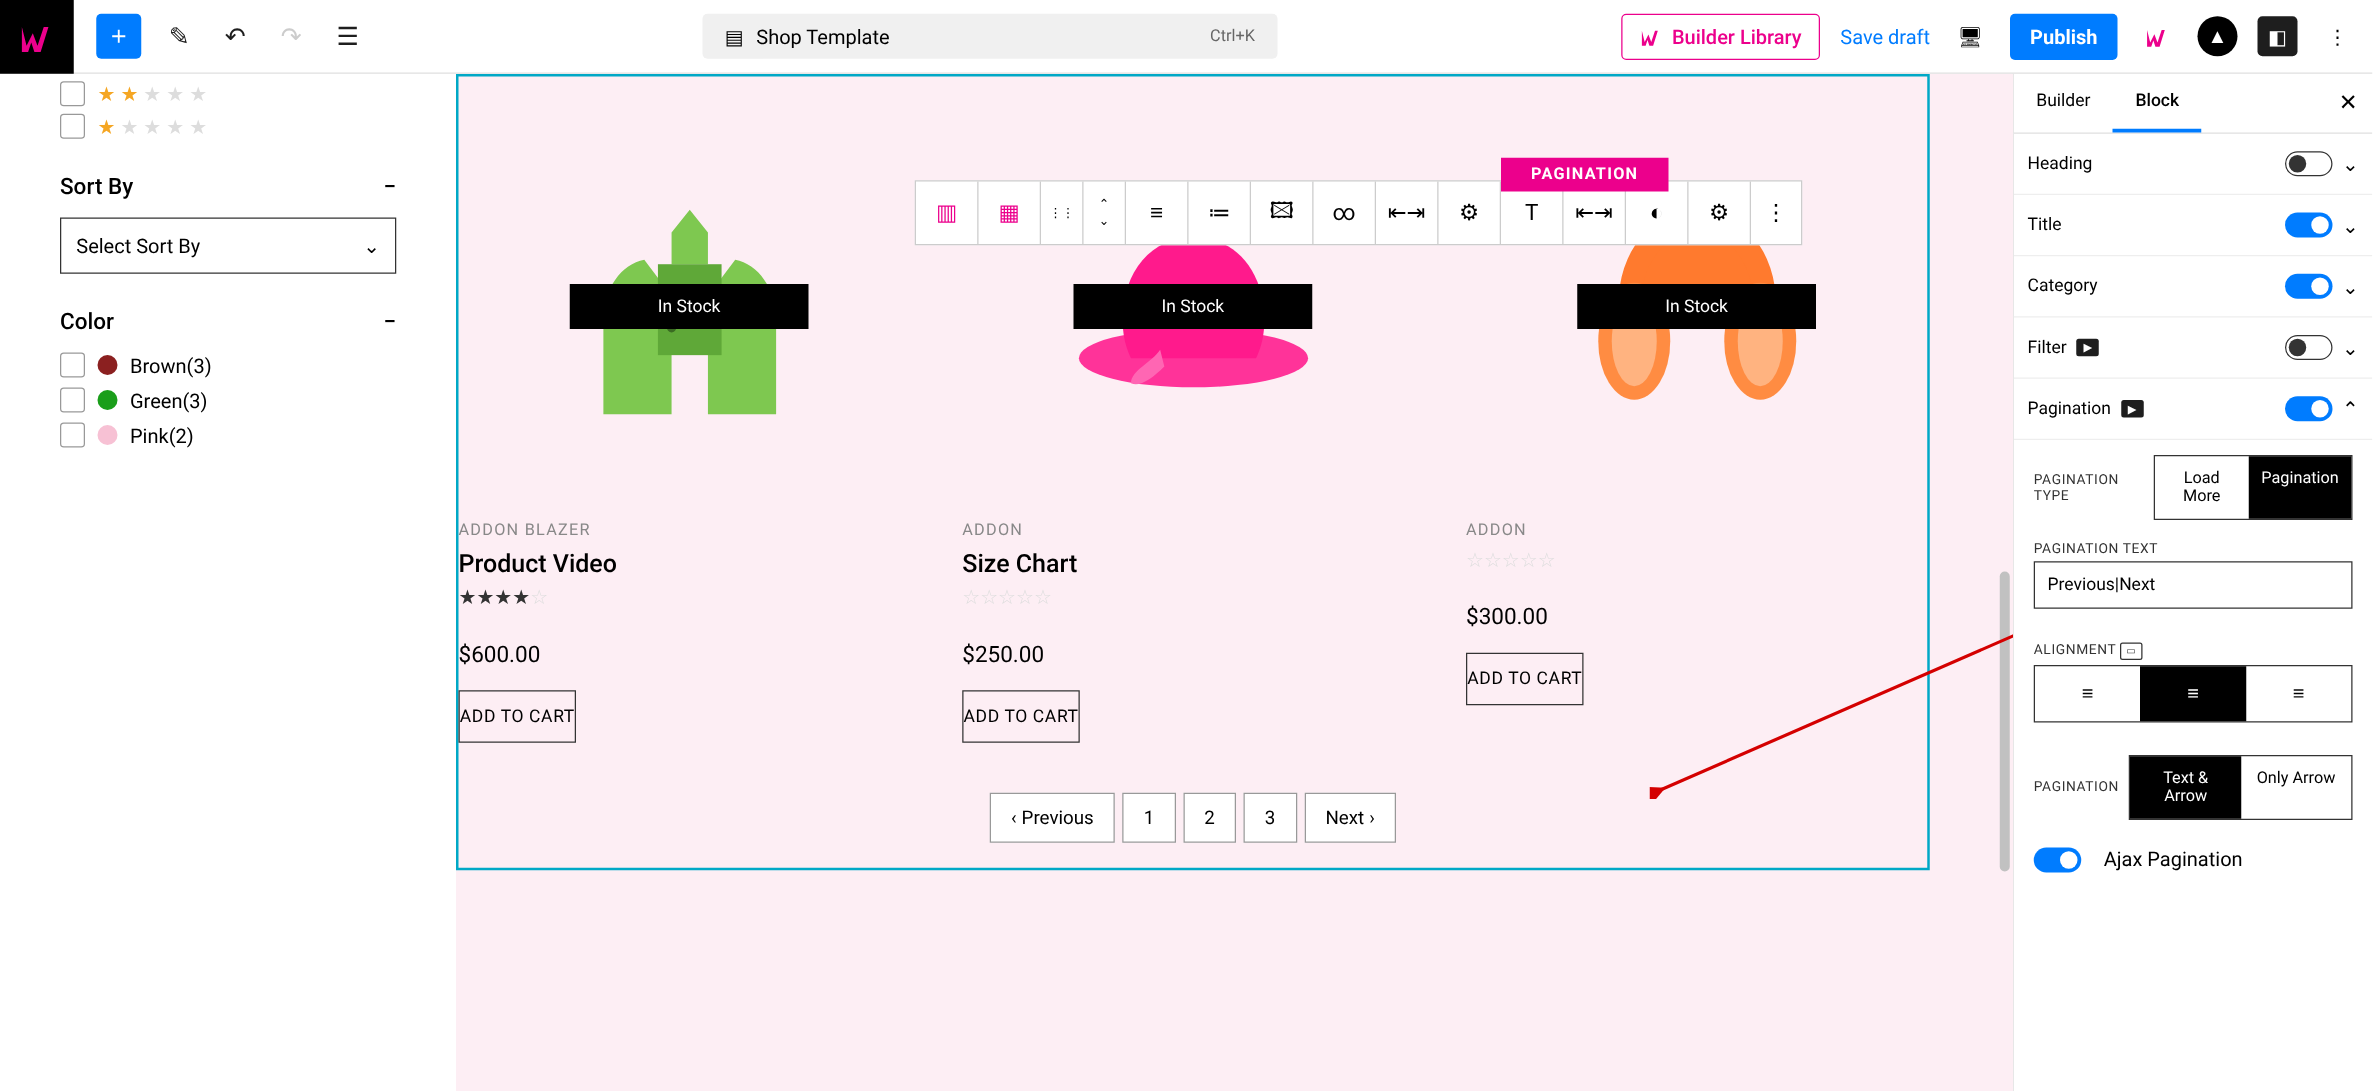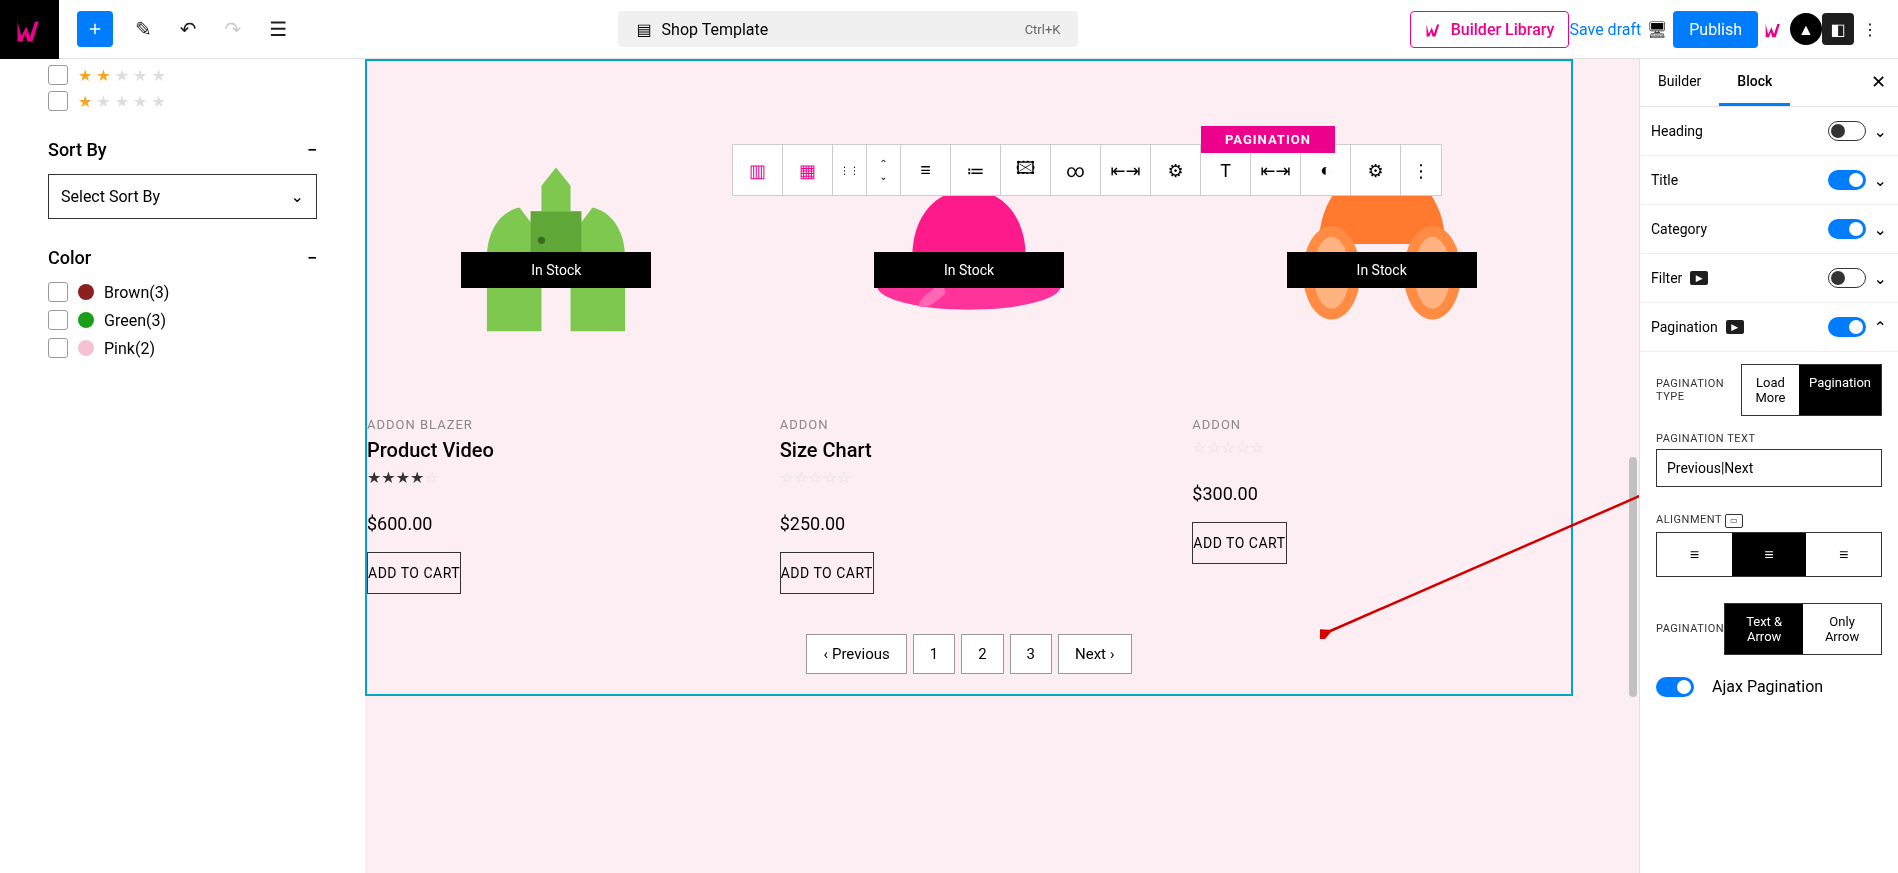--- a/index.html
+++ b/index.html
@@ -7,24 +7,24 @@
 .topbar{height:59px;display:flex;align-items:center;background:#fff;border-bottom:1px solid #e0e0e0}
 .logo-box{width:59px;height:59px;background:#000;display:flex;align-items:center;justify-content:center}
 .logo-box svg{width:30px;height:30px}
 .add-btn{width:36px;height:36px;background:#007cff;border-radius:4px;display:flex;align-items:center;justify-content:center;margin-left:18px;cursor:pointer}
 .topbar-icons{display:flex;gap:28px;margin-left:22px}
 .topbar-icons span{font-size:20px;color:#1e1e1e;cursor:pointer}
 .center-bar{flex:1;display:flex;justify-content:center}
 .template-btn{width:460px;height:36px;background:#f0f0f0;border-radius:4px;display:flex;align-items:center;justify-content:space-between;padding:0 18px;cursor:pointer}
 .template-btn .left{display:flex;align-items:center;gap:10px}
 .template-btn .shortcut{color:#666;font-size:13px}
-.right-actions{display:flex;align-items:center;padding-right:12px}
+.right-actions{display:flex;align-items:center;gap:16px;padding-right:12px}
 .builder-lib{border:1px solid #ec008c;color:#ec008c;padding:8px 14px;border-radius:4px;display:flex;align-items:center;gap:8px;cursor:pointer;font-weight:500}
 .save-draft{color:#007cff;cursor:pointer}
-.publish{background:#007cff;color:#fff;padding:9px 16px;border-radius:4px;cursor:pointer;font-weight:400}
+.publish{background:#007cff;color:#fff;padding:9px 16px;border-radius:4px;cursor:pointer;font-weight:700}
 .ico-btn{width:32px;height:32px;display:flex;align-items:center;justify-content:center;cursor:pointer}
 .ico-btn.dark{background:#1e1e1e;color:#fff;border-radius:4px}
 .main{display:flex;height:calc(100vh - 59px)}
 .sidebar-left{width:365px;padding:0 48px;overflow-y:auto}
 .star-row{display:flex;align-items:center;gap:10px;margin:6px 0}
 .chk{width:20px;height:20px;border:1px solid #999;border-radius:3px}
 .stars{display:flex;gap:4px}
 .star{font-size:16px;color:#ddd}
 .star.on{color:#f5a623}
 .filter-head{display:flex;justify-content:space-between;margin:28px 0 14px;font-size:18px;font-weight:500}
@@ -36,31 +36,31 @@
 .scrollbar-thumb{position:absolute;right:2px;top:390px;width:8px;height:240px;background:#c1c1c1;border-radius:4px}
 .pagination-label{position:absolute;top:67px;left:836px;background:#ec008c;color:#fff;font-weight:700;font-size:13px;padding:6px 24px;z-index:10;letter-spacing:1px}
 .toolbar-row{position:absolute;top:85px;left:367px;display:flex;background:#fff;border:1px solid #ccc;z-index:5}
 .tb-cell{width:50px;height:50px;border-right:1px solid #ccc;display:flex;align-items:center;justify-content:center;cursor:pointer;font-size:18px}
 .tb-cell.active{color:#ec008c}
 .tb-cell.narrow{width:34px;flex-direction:column;gap:2px;font-size:10px}
 .selected-frame{border:2px solid #00a8c6;margin:0 66px 0 0;padding-top:0}
 .products{display:flex;gap:34px;padding:62px 0 0 0}
 .product{flex:1;position:relative}
 .pimg{height:260px;display:flex;align-items:center;justify-content:center;position:relative}
-.instock{position:absolute;background:#000;color:#fff;padding:10px 70px;font-size:14px;top:129px}
+.instock{position:absolute;background:#000;color:#fff;padding:10px 70px;font-size:14px;top:104px}
 .pcat{color:#888;font-size:13px;letter-spacing:1px;margin-top:34px}
 .ptitle{font-size:20px;font-weight:500;margin-top:6px}
 .prating{margin-top:6px;font-size:16px;color:#ddd}
 .prating .on{color:#333}
 .pprice{font-size:18px;margin-top:26px}
 .addcart{border:1px solid #333;padding:12px 0;display:inline-block;margin-top:18px;cursor:pointer;font-size:14px;letter-spacing:0.5px}
 .pagination{display:flex;gap:6px;justify-content:center;margin-top:40px;padding-bottom:20px}
 .pg{border:1px solid #999;padding:10px 16px;cursor:pointer;font-size:15px;display:flex;align-items:center;gap:4px;background:#fff}
 .arrow-annotation{position:absolute;top:75px;left:955px;width:540px;height:505px;z-index:15;pointer-events:none}
-.sidebar-right{width:259px;border-left:1px solid #e0e0e0;overflow-y:auto}
+.sidebar-right{width:288px;border-left:1px solid #e0e0e0;overflow-y:auto}
 .tabs{display:flex;border-bottom:1px solid #e0e0e0;position:relative}
 .tab{padding:14px 18px;cursor:pointer;font-size:14px}
 .tab.active{border-bottom:3px solid #007cff;font-weight:500}
 .close-x{position:absolute;right:12px;top:12px;cursor:pointer;font-size:18px}
 .prop-row{display:flex;justify-content:space-between;align-items:center;padding:14px 11px;border-bottom:1px solid #eee}
 .prop-row .left-lbl{display:flex;align-items:center;gap:8px;font-size:14px}
 .toggle{width:38px;height:20px;border-radius:20px;position:relative;cursor:pointer}
 .toggle.on{background:#007cff}
 .toggle.off{background:#fff;border:1px solid #333}
 .toggle::after{content:"";position:absolute;width:14px;height:14px;border-radius:50%;top:2px}

